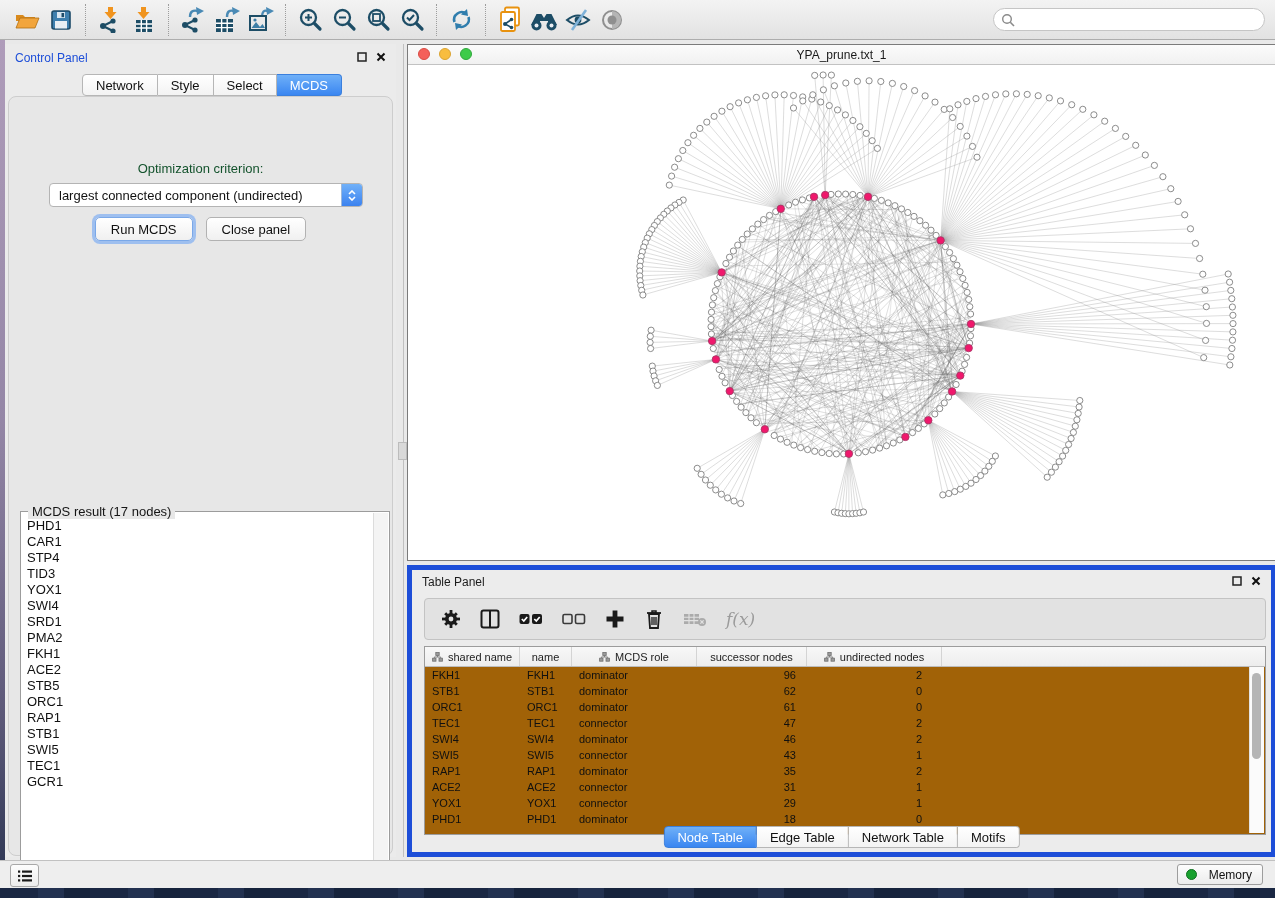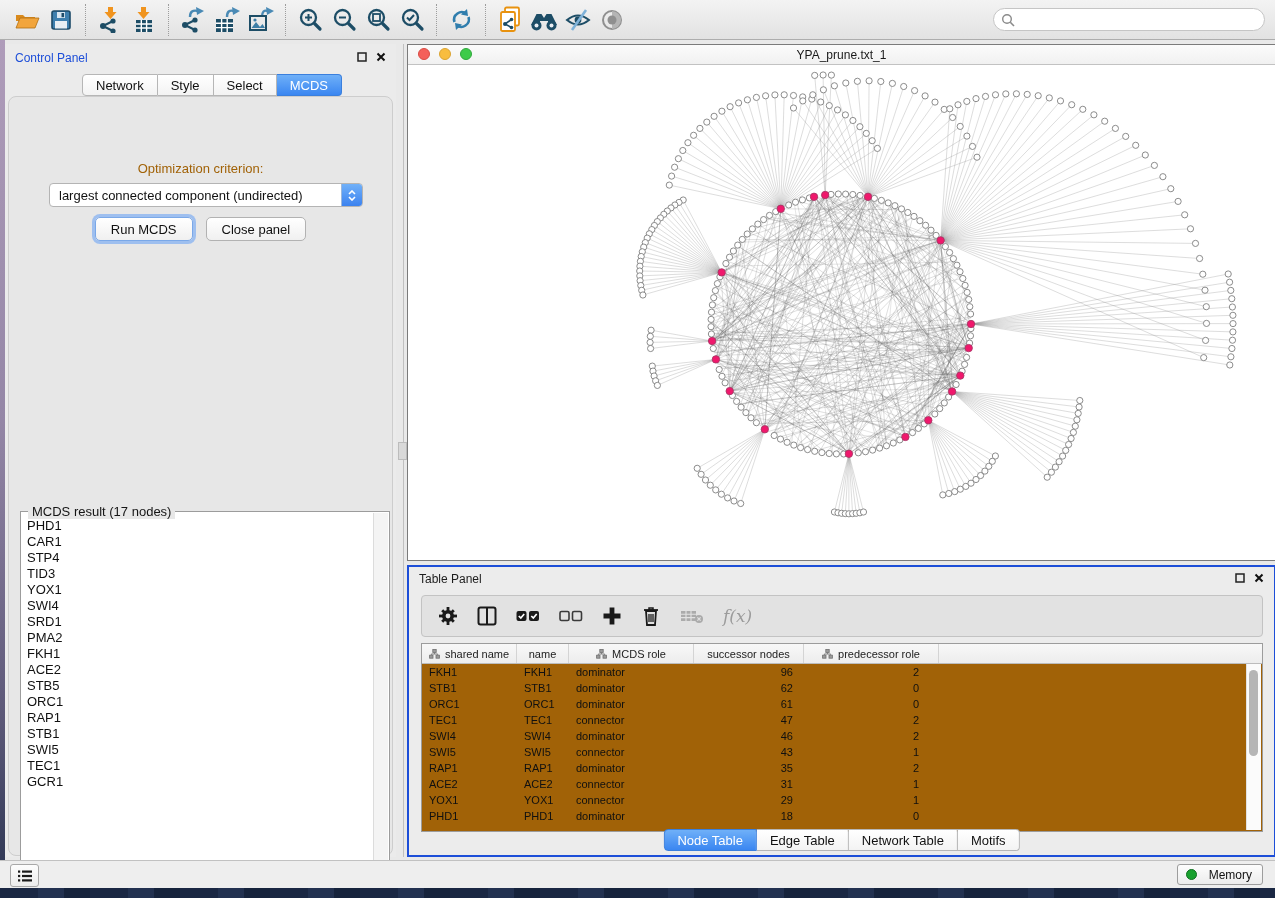--- a/index.html
+++ b/index.html
@@ -24,21 +24,21 @@
   .cp-title{position:absolute;left:10px;top:7px;font-size:12px;color:#1d4ed8;}
   .win-ctl{position:absolute;top:7px;width:12px;height:12px;display:flex;align-items:center;justify-content:center;cursor:default;}
   .seg-row{position:absolute;display:flex;height:22px;}
   .seg{height:22px;line-height:21px;padding:0 13px;font-size:13px;background:linear-gradient(#ffffff,#f3f3f3);
        border:1px solid #b6b6b6;border-left:none;color:#111;box-sizing:border-box;}
   .seg:first-child{border-left:1px solid #b6b6b6;border-radius:4px 0 0 4px;}
   .seg:last-child{border-radius:0 4px 4px 0;}
   .seg.active{background:linear-gradient(#6fb0f8,#3a86f1);color:#fff;border-color:#3a7fdd;}
   .inner-panel{position:absolute;left:3px;top:52px;width:383px;height:758px;background:#e7e7e7;
                border:1px solid #cdcdcd;border-radius:8px;}
-  .opt-label{position:absolute;left:0;top:64px;width:100%;text-align:center;font-size:13px;color:#a16207;}
+  .opt-label{position:absolute;left:0;top:64px;width:100%;text-align:center;font-size:13px;color:#14532d;}
   .criterion{position:absolute;left:40px;top:86px;width:314px;height:24px;background:#fff;border:1px solid #b4b4b4;
              border-radius:4px;display:flex;align-items:center;box-sizing:border-box;overflow:hidden;}
   .criterion .val{flex:1;font-size:13px;padding-left:9px;white-space:nowrap;}
   .stepper{width:20px;height:100%;background:linear-gradient(#71b1f9,#3c82ef);display:flex;flex-direction:column;
            align-items:center;justify-content:center;gap:1px;border-left:1px solid #9cb8dc;}
   .btn-row{position:absolute;left:0;top:120px;width:100%;display:flex;justify-content:center;gap:13px;}
   .btn{height:24px;padding:0 15px;font-size:13px;font-family:"Liberation Sans",sans-serif;
        background:linear-gradient(#ffffff,#f0f0f0);border:1px solid #b2b2b2;border-radius:5px;color:#111;}
   .btn.focused{box-shadow:0 0 0 3px rgba(110,165,245,.6);border-color:#7aa8e8;}
   .result-box{position:absolute;left:11px;top:414px;width:368px;height:371px;background:#fff;border:1px solid #9c9c9c;}
@@ -53,21 +53,21 @@
   
   .net-window{position:absolute;left:407px;top:44px;width:869px;height:517px;background:#fff;
               border:1px solid #7b7b7b;box-sizing:border-box;}
   .net-titlebar{height:19px;background:linear-gradient(#fbfbfb,#f1f1f1);border-bottom:1px solid #c2c2c2;
                 position:relative;display:flex;align-items:center;justify-content:center;}
   .traffic{position:absolute;left:10px;top:3px;display:flex;gap:9px;}
   .light{width:12px;height:12px;border-radius:50%;box-sizing:border-box;}
   .net-title{font-size:12px;color:#1a1a1a;}
   
   .table-panel{position:absolute;left:407px;top:565px;width:869px;height:292px;background:#ececec;
-               border:2px solid #1d4ed8;box-sizing:border-box;}
+               border:5px solid #1d4ed8;box-sizing:border-box;}
   .tp-title{position:absolute;left:10px;top:5px;font-size:12px;color:#1c1c1c;}
   .tp-toolbar{position:absolute;left:12px;top:28px;width:842px;height:42px;background:#e2e2e2;border:1px solid #c3c3c3;
               border-radius:4px;display:flex;align-items:center;gap:19px;padding-left:16px;box-sizing:border-box;}
   .tp-ic{display:flex;align-items:center;justify-content:center;}
   .fx{font-family:"DejaVu Serif",serif;font-style:italic;font-size:17px;color:#9b9b9b;}
   .tp-table{position:absolute;left:12px;top:76px;width:842px;height:189px;background:#a16207;
             border:1px solid #9c9c9c;box-sizing:border-box;overflow:hidden;}
   .thead{display:flex;height:19px;background:linear-gradient(#f8f8f8,#ededed);border-bottom:1px solid #bcbcbc;}
   .th{display:flex;align-items:center;justify-content:center;gap:5px;font-size:11px;color:#222;
       border-right:1px solid #d4d4d4;box-sizing:border-box;flex:0 0 auto;}
@@ -1179,21 +1179,21 @@
               <path d="M1 1 L4 4 L7 1" fill="none" stroke="#444" stroke-width="1.3"></path>
             </svg>
           </div>
           <div class="th" style="width: 135px;">
             <svg width="11" height="10" viewBox="0 0 11 10">
               <path d="M5.5 3.5 V5 M2.3 6 V5 h6.4 v1" fill="none" stroke="#808080" stroke-width="1"></path>
               <rect x="3.8" y="0.5" width="3.4" height="3" fill="#9a9a9a" stroke="#707070" stroke-width="0.8"></rect>
               <rect x="0.6" y="6.2" width="3.4" height="3" fill="#9a9a9a" stroke="#707070" stroke-width="0.8"></rect>
               <rect x="7" y="6.2" width="3.4" height="3" fill="#9a9a9a" stroke="#707070" stroke-width="0.8"></rect>
             </svg>
-            <span>predecessor role</span>
+            <span>undirected nodes</span>
           </div>
           <div class="th fill"></div>
         </div>
       <div id="table-body">
           <div class="tr">
             <div class="td" style="width: 95px;">FKH1</div>
             <div class="td" style="width: 52px;">FKH1</div>
             <div class="td" style="width: 125px;">dominator</div>
             <div class="td num" style="width: 110px; padding-right: 11px;">96</div>
             <div class="td num" style="width: 135px; padding-right: 20px;">2</div>

